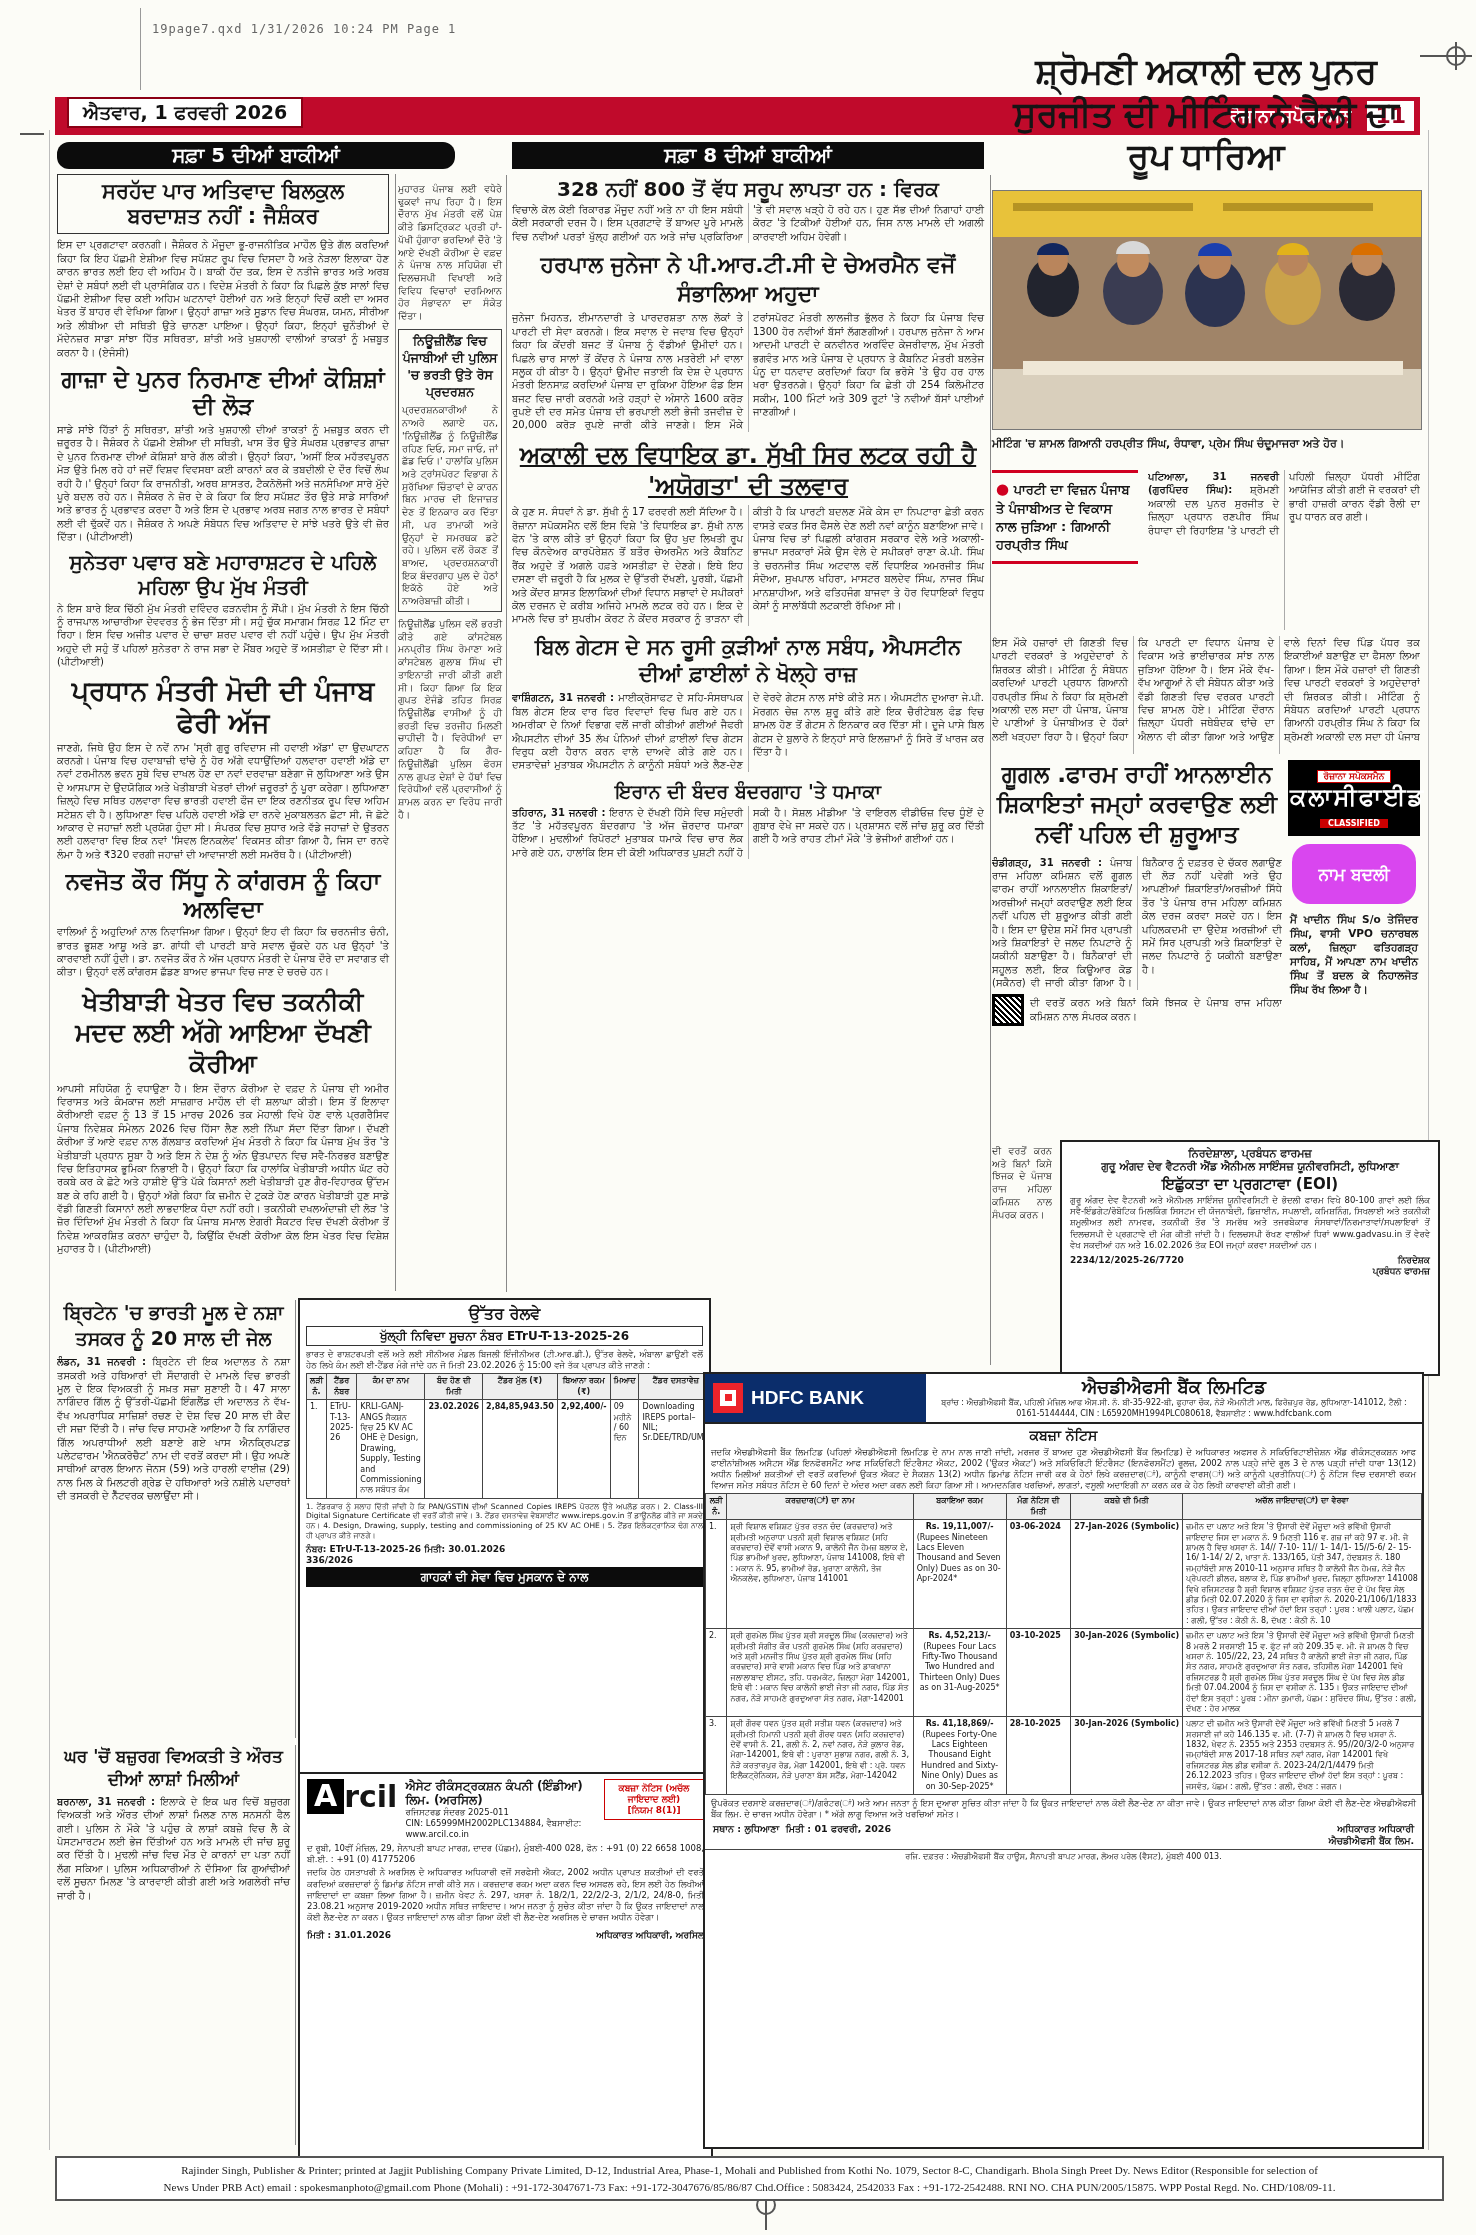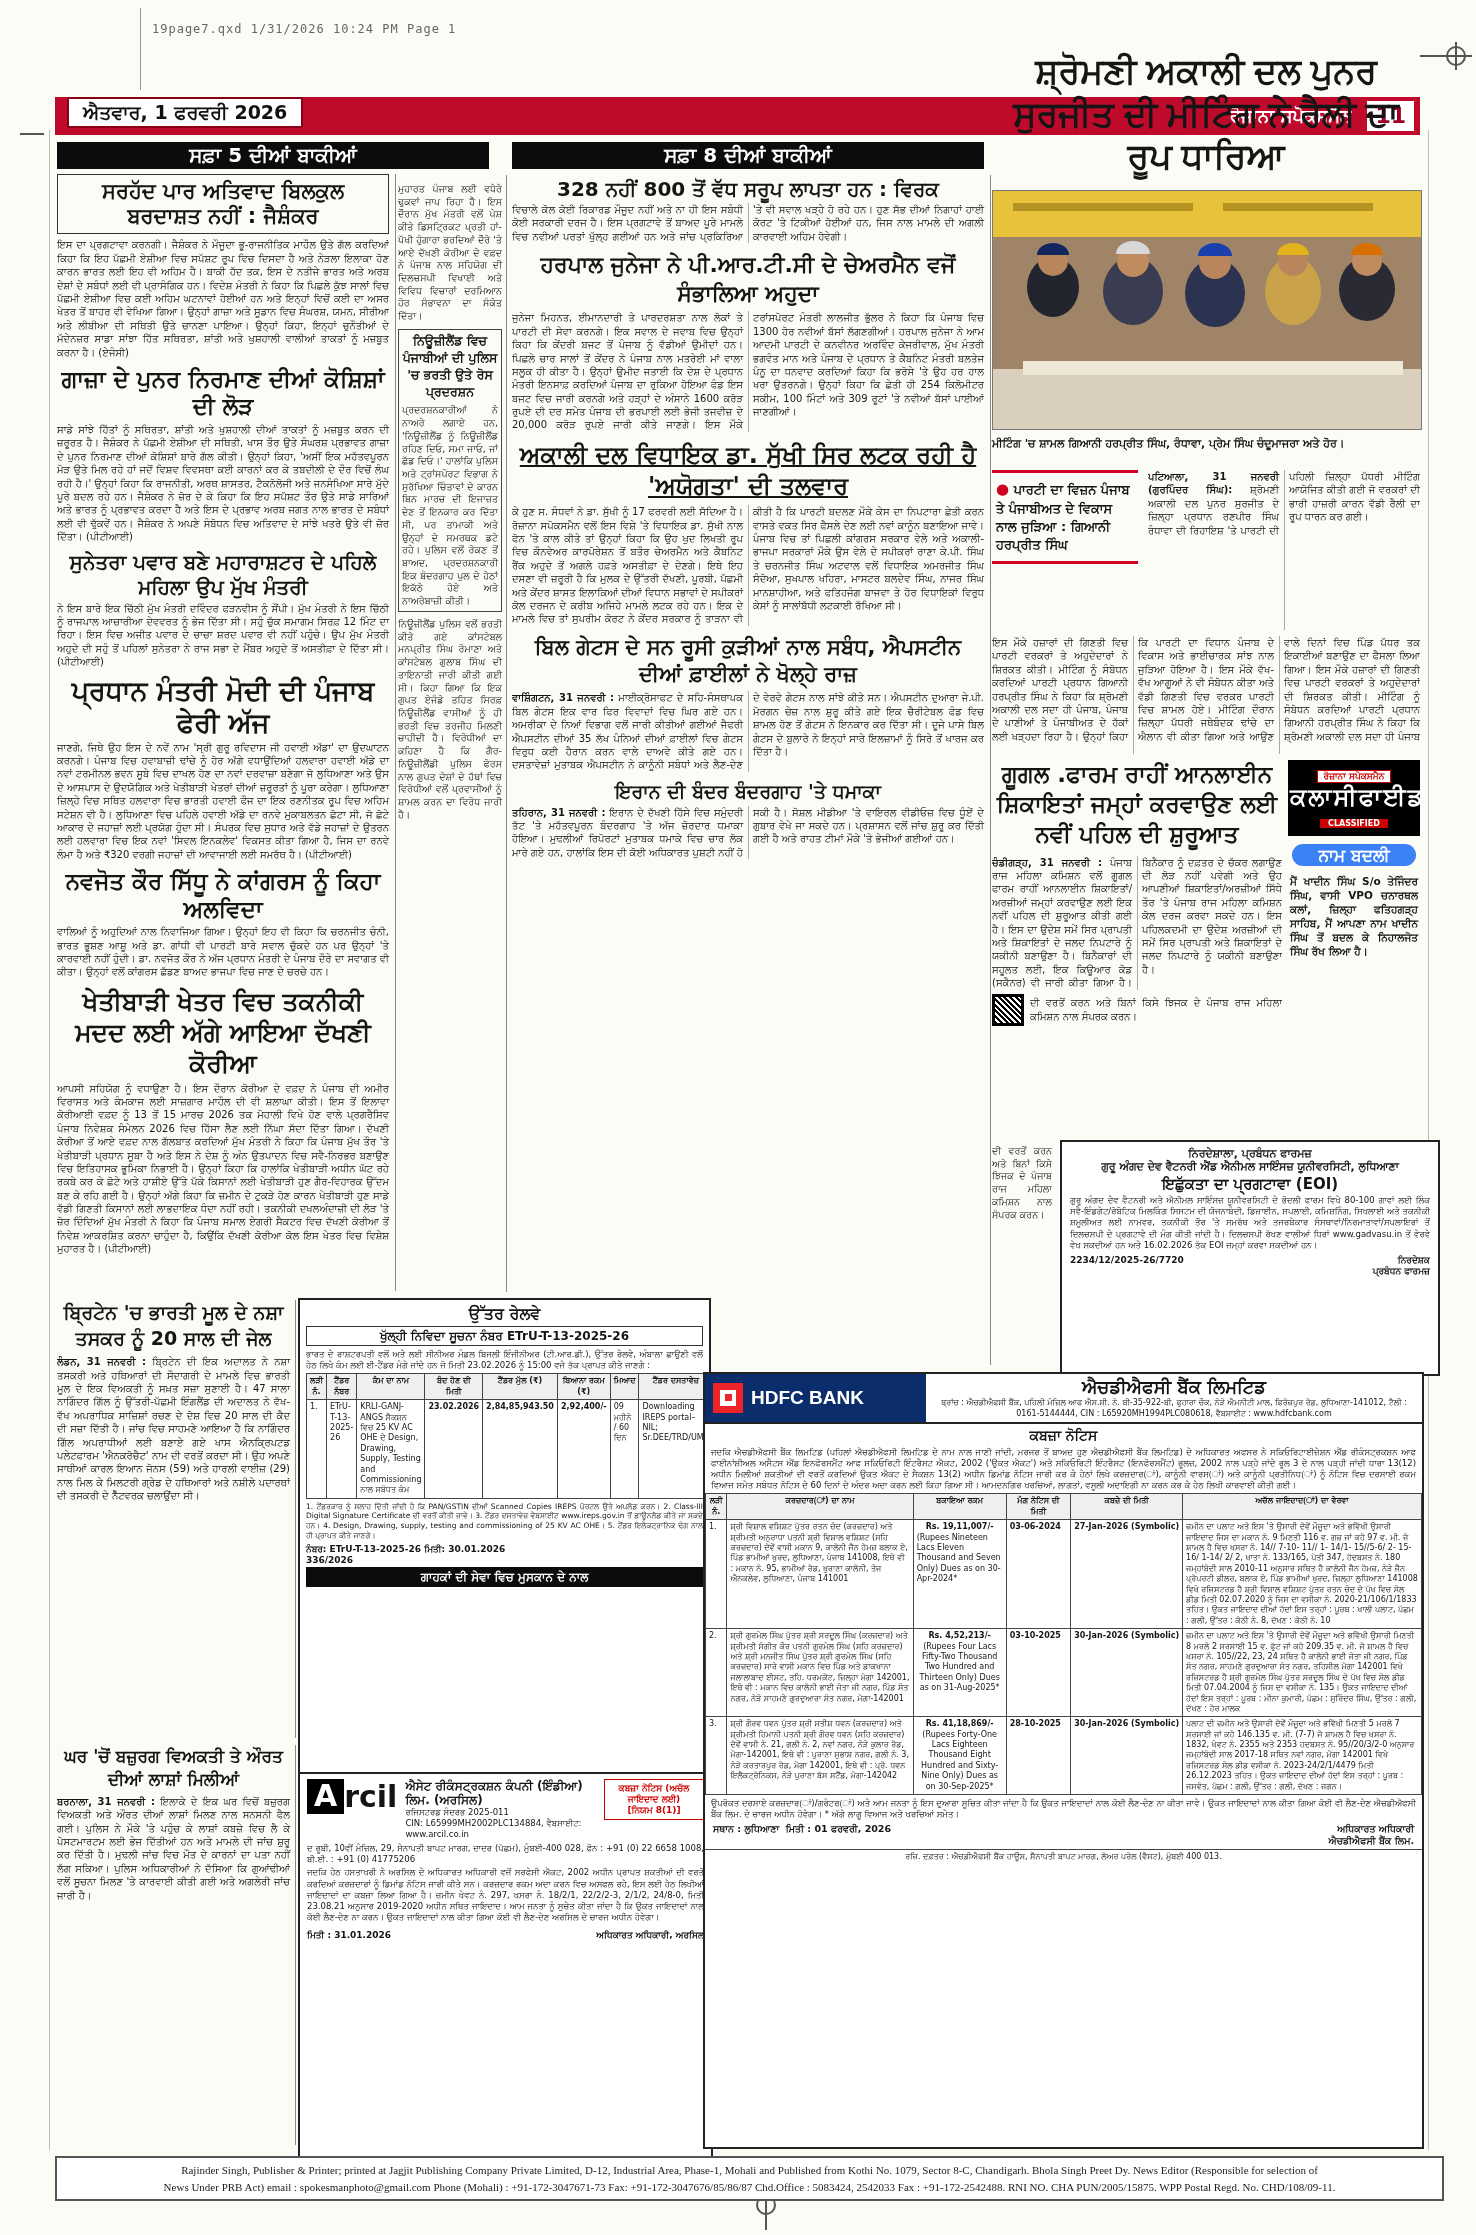--- a/index.html
+++ b/index.html
@@ -33,22 +33,22 @@
   .lead-h{font-size:35px;font-weight:800;text-align:center;line-height:1.22;font-family:"Liberation Sans",sans-serif;}
   .caption{font-size:11px;font-weight:bold;line-height:1.25;}
   .pullquote{border-top:3px solid #d00020;border-bottom:3px solid #d00020;padding:6px 4px;
              font-size:13px;font-weight:bold;line-height:1.4;}
   .pq-dot{color:#d00020;font-size:15px;}
   
   .cls-box{background:#000;color:#fff;text-align:center;padding:4px 2px 6px 2px;}
   .cls-mini{display:inline-block;background:#fff;color:#c00;border:1px solid #c00;font-size:9px;font-weight:bold;padding:0 6px;}
   .cls-main{font-size:24px;font-weight:bold;letter-spacing:2px;}
   .cls-eng{display:inline-block;background:#c00;color:#fff;font-size:8px;font-weight:bold;padding:0 8px;}
-  .pill{background:#3b82f6;color:#fff;font-weight:bold;font-size:17px;text-align:center;
-        border-radius:18px;padding:1px 0;margin:8px 4px;}
+  .pill{background:#d946ef;color:#fff;font-weight:bold;font-size:17px;text-align:center;
+        border-radius:18px;padding:20px 0;margin:8px 4px;}
   
   .ad-border{border:2px solid #222;background:#fff;}
   .small7{font-size:7.5px;line-height:1.3;text-align:justify;}
   .small8{font-size:8.5px;line-height:1.32;text-align:justify;}
   table{border-collapse:collapse;width:100%;}
   .ntab td,.ntab th{border:1px solid #444;padding:2px 3px;vertical-align:top;font-size:8px;line-height:1.3;text-align:left;}
   .ntab th{font-weight:bold;text-align:center;background:#efefef;}
   .amt{font-weight:bold;text-align:center;}
   .datecell{font-weight:bold;text-align:center;white-space:nowrap;}
   .slogan{background:#0c0c0c;color:#fff;text-align:center;font-weight:bold;font-size:12px;padding:3px 0;}
@@ -83,21 +83,21 @@
   </svg>
 
   <div class="abs banner" style="left:55px;top:97px;width:1365px;">
     <div class="date-box">ਐਤਵਾਰ, 1 ਫਰਵਰੀ 2026</div>
     <div style="display:flex;align-items:center;gap:8px;">
       <span class="paper-name">ਰੋਜ਼ਾਨਾ ਸਪੋਕਸਮੈਨ</span>
       <span class="page-num">11</span>
     </div>
   </div>
 
-  <div class="abs bar" style="left:57px;top:142px;width:432px;height:27px;">ਸਫ਼ਾ 5 ਦੀਆਂ ਬਾਕੀਆਂ</div>
+  <div class="abs bar" style="left:57px;top:142px;width:398px;height:27px;border-radius:12px;">ਸਫ਼ਾ 5 ਦੀਆਂ ਬਾਕੀਆਂ</div>
   <div class="abs bar" style="left:512px;top:142px;width:472px;height:27px;">ਸਫ਼ਾ 8 ਦੀਆਂ ਬਾਕੀਆਂ</div>
 
   <div class="abs vline-r" style="left:57px;top:174px;width:332px;height:1117px;overflow:hidden;padding-right:6px;">
     <div class="h-box">
       <div class="h1a">ਸਰਹੱਦ ਪਾਰ ਅਤਿਵਾਦ ਬਿਲਕੁਲ ਬਰਦਾਸ਼ਤ ਨਹੀਂ : ਜੈਸ਼ੰਕਰ</div>
     </div>
     <p class="btxt" style="margin:2px 0;">ਇਸ ਦਾ ਪ੍ਰਗਟਾਵਾ ਕਰਨਗੀ। ਜੈਸ਼ੰਕਰ ਨੇ ਮੌਜੂਦਾ ਭੂ-ਰਾਜਨੀਤਿਕ ਮਾਹੌਲ ਉਤੇ ਗੱਲ ਕਰਦਿਆਂ ਕਿਹਾ ਕਿ ਇਹ ਪੱਛਮੀ ਏਸ਼ੀਆ ਵਿਚ ਸਪੱਸ਼ਟ ਰੂਪ ਵਿਚ ਦਿਸਦਾ ਹੈ ਅਤੇ ਨੇੜਲਾ ਇਲਾਕਾ ਹੋਣ ਕਾਰਨ ਭਾਰਤ ਲਈ ਇਹ ਵੀ ਅਹਿਮ ਹੈ। ਬਾਕੀ ਹੱਦ ਤਕ, ਇਸ ਦੇ ਨਤੀਜੇ ਭਾਰਤ ਅਤੇ ਅਰਬ ਦੇਸ਼ਾਂ ਦੇ ਸਬੰਧਾਂ ਲਈ ਵੀ ਪ੍ਰਾਸੰਗਿਕ ਹਨ। ਵਿਦੇਸ਼ ਮੰਤਰੀ ਨੇ ਕਿਹਾ ਕਿ ਪਿਛਲੇ ਕੁੱਝ ਸਾਲਾਂ ਵਿਚ ਪੱਛਮੀ ਏਸ਼ੀਆ ਵਿਚ ਕਈ ਅਹਿਮ ਘਟਨਾਵਾਂ ਹੋਈਆਂ ਹਨ ਅਤੇ ਇਨ੍ਹਾਂ ਵਿਚੋਂ ਕਈ ਦਾ ਅਸਰ ਖੇਤਰ ਤੋਂ ਬਾਹਰ ਵੀ ਵੇਖਿਆ ਗਿਆ। ਉਨ੍ਹਾਂ ਗਾਜ਼ਾ ਅਤੇ ਸੂਡਾਨ ਵਿਚ ਸੰਘਰਸ਼, ਯਮਨ, ਸੀਰੀਆ ਅਤੇ ਲੀਬੀਆ ਦੀ ਸਥਿਤੀ ਉਤੇ ਚਾਨਣਾ ਪਾਇਆ। ਉਨ੍ਹਾਂ ਕਿਹਾ, ਇਨ੍ਹਾਂ ਚੁਨੌਤੀਆਂ ਦੇ ਮੱਦੇਨਜ਼ਰ ਸਾਡਾ ਸਾਂਝਾ ਹਿੱਤ ਸਥਿਰਤਾ, ਸ਼ਾਂਤੀ ਅਤੇ ਖੁਸ਼ਹਾਲੀ ਵਾਲੀਆਂ ਤਾਕਤਾਂ ਨੂੰ ਮਜ਼ਬੂਤ ਕਰਨਾ ਹੈ। (ਏਜੰਸੀ)</p>
 
     <div class="h1c">ਗਾਜ਼ਾ ਦੇ ਪੁਨਰ ਨਿਰਮਾਣ ਦੀਆਂ ਕੋਸ਼ਿਸ਼ਾਂ ਦੀ ਲੋੜ</div>
     <p class="btxt" style="margin:2px 0;">ਸਾਡੇ ਸਾਂਝੇ ਹਿੱਤਾਂ ਨੂੰ ਸਥਿਰਤਾ, ਸ਼ਾਂਤੀ ਅਤੇ ਖੁਸ਼ਹਾਲੀ ਦੀਆਂ ਤਾਕਤਾਂ ਨੂੰ ਮਜ਼ਬੂਤ ਕਰਨ ਦੀ ਜ਼ਰੂਰਤ ਹੈ। ਜੈਸ਼ੰਕਰ ਨੇ ਪੱਛਮੀ ਏਸ਼ੀਆ ਦੀ ਸਥਿਤੀ, ਖਾਸ ਤੌਰ ਉਤੇ ਸੰਘਰਸ਼ ਪ੍ਰਭਾਵਤ ਗਾਜ਼ਾ ਦੇ ਪੁਨਰ ਨਿਰਮਾਣ ਦੀਆਂ ਕੋਸ਼ਿਸ਼ਾਂ ਬਾਰੇ ਗੱਲ ਕੀਤੀ। ਉਨ੍ਹਾਂ ਕਿਹਾ, 'ਅਸੀਂ ਇਕ ਮਹੱਤਵਪੂਰਨ ਮੋੜ ਉਤੇ ਮਿਲ ਰਹੇ ਹਾਂ ਜਦੋਂ ਵਿਸ਼ਵ ਵਿਵਸਥਾ ਕਈ ਕਾਰਨਾਂ ਕਰ ਕੇ ਤਬਦੀਲੀ ਦੇ ਦੌਰ ਵਿਚੋਂ ਲੰਘ ਰਹੀ ਹੈ।' ਉਨ੍ਹਾਂ ਕਿਹਾ ਕਿ ਰਾਜਨੀਤੀ, ਅਰਥ ਸ਼ਾਸਤਰ, ਟੈਕਨੋਲੋਜੀ ਅਤੇ ਜਨਸੰਖਿਆ ਸਾਰੇ ਮੁੱਦੇ ਪੂਰੇ ਬਦਲ ਰਹੇ ਹਨ। ਜੈਸ਼ੰਕਰ ਨੇ ਜ਼ੋਰ ਦੇ ਕੇ ਕਿਹਾ ਕਿ ਇਹ ਸਪੱਸ਼ਟ ਤੌਰ ਉਤੇ ਸਾਡੇ ਸਾਰਿਆਂ ਅਤੇ ਭਾਰਤ ਨੂੰ ਪ੍ਰਭਾਵਤ ਕਰਦਾ ਹੈ ਅਤੇ ਇਸ ਦੇ ਪ੍ਰਭਾਵ ਅਰਬ ਜਗਤ ਨਾਲ ਭਾਰਤ ਦੇ ਸਬੰਧਾਂ ਲਈ ਵੀ ਢੁੱਕਵੇਂ ਹਨ। ਜੈਸ਼ੰਕਰ ਨੇ ਅਪਣੇ ਸੰਬੋਧਨ ਵਿਚ ਅਤਿਵਾਦ ਦੇ ਸਾਂਝੇ ਖਤਰੇ ਉਤੇ ਵੀ ਜ਼ੋਰ ਦਿੱਤਾ। (ਪੀਟੀਆਈ)</p>

